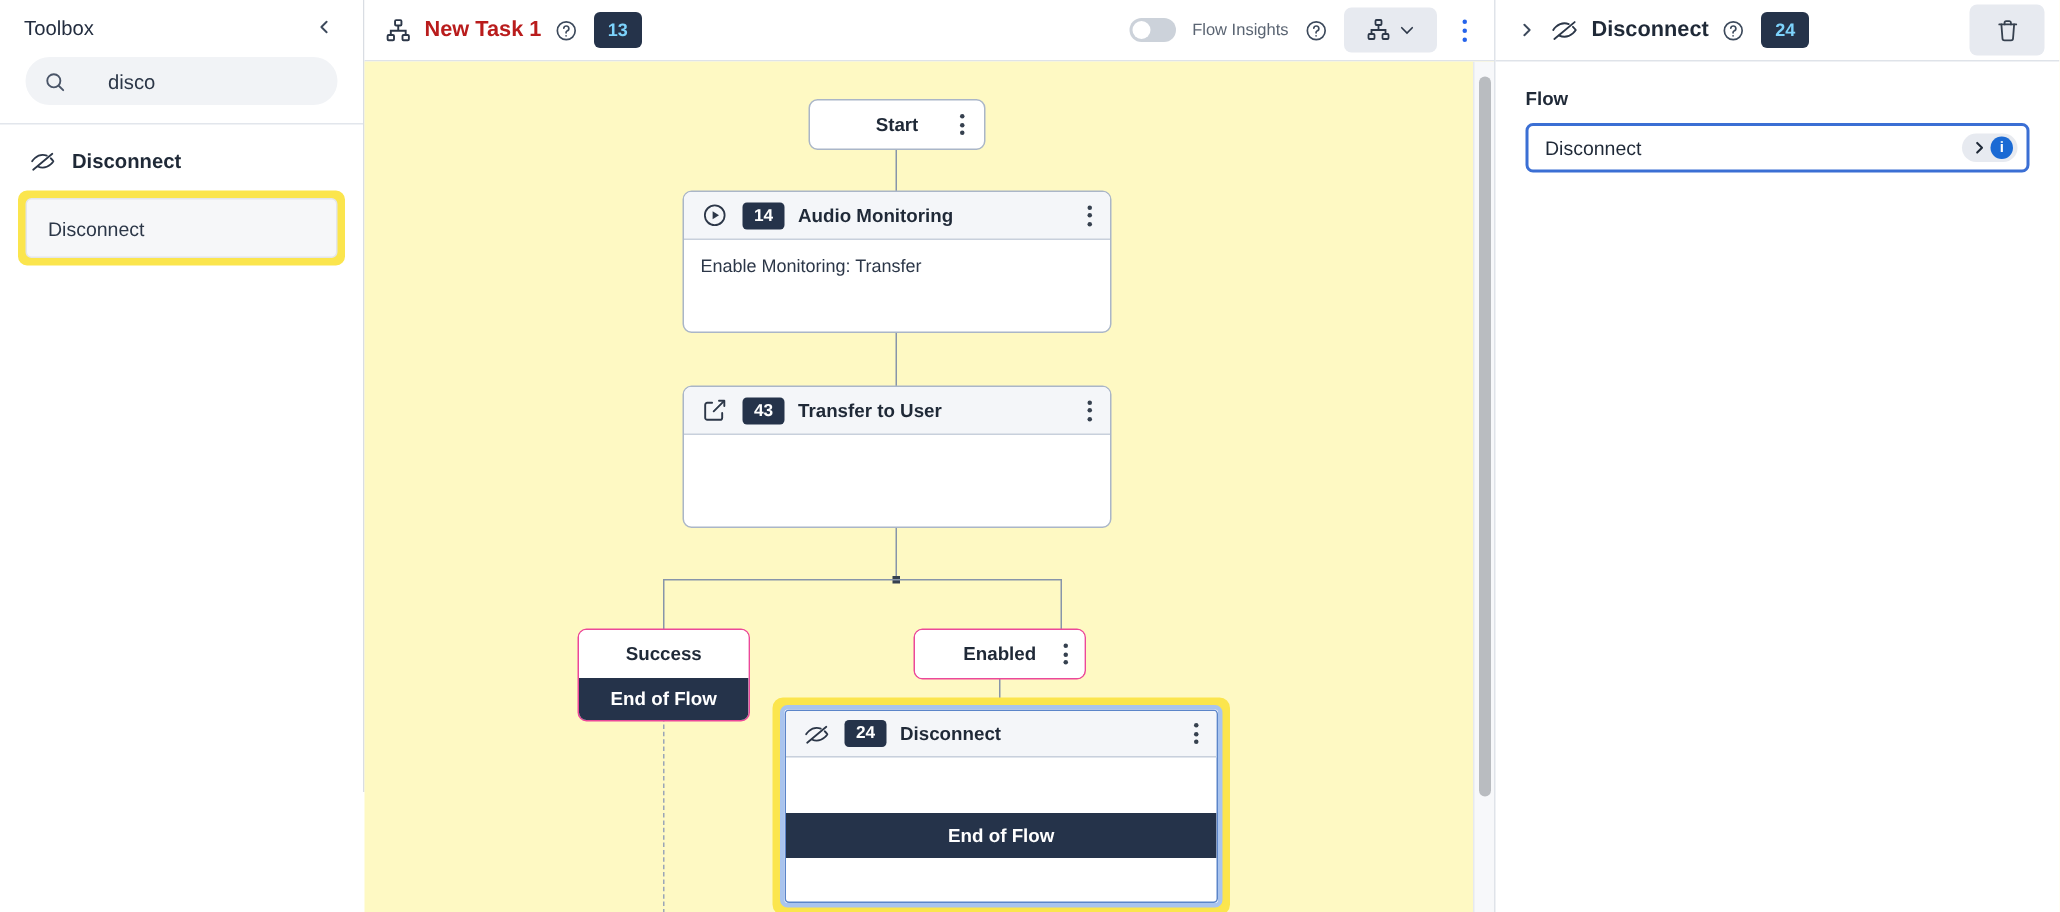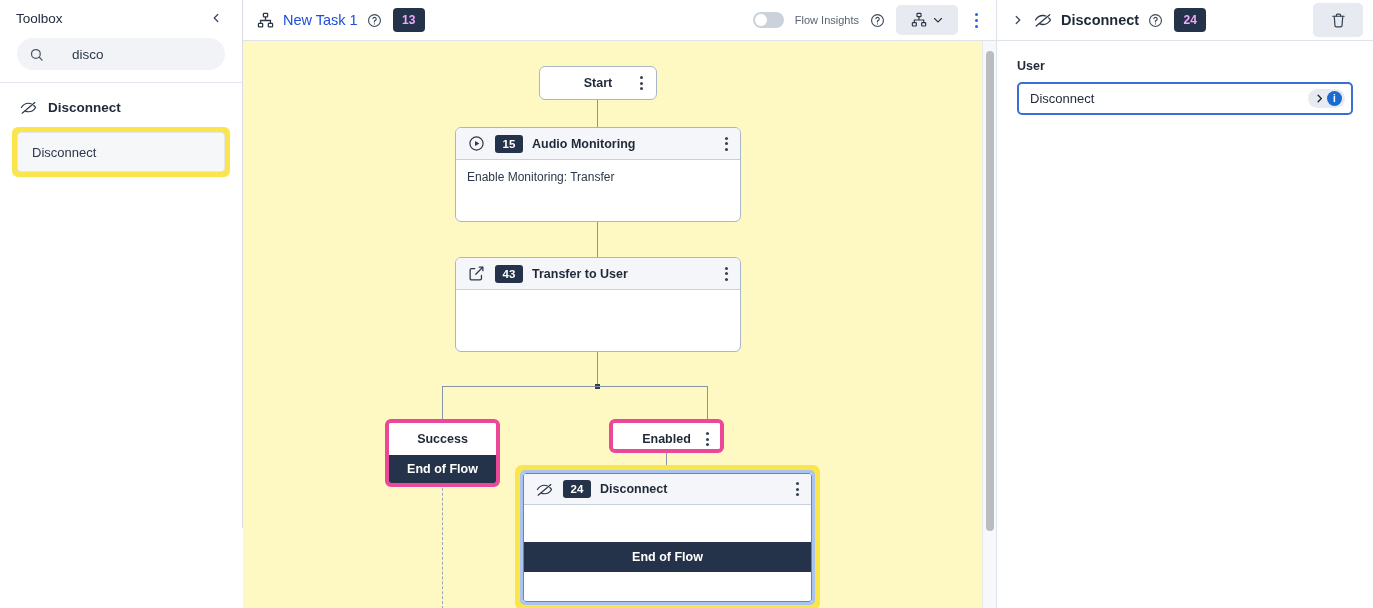--- a/index.html
+++ b/index.html
@@ -63,24 +63,24 @@
     flex: 1 1 auto; display: flex; flex-direction: column;
     position: relative; min-width: 0;
   }
   .topbar {
     height: 41px; background: #ffffff; border-bottom: 1px solid #dfe3e9;
     display: flex; align-items: center; padding: 0 12px 0 14px; gap: 0;
     flex: 0 0 41px;
   }
   .tb-left { display: flex; align-items: center; gap: 9px; }
   .hier-ico { display: flex; color: #2c3748; }
-  .task-title { font-size: 14.5px; font-weight: normal; color: #1d4ed8; }
+  .task-title { font-size: 14.5px; font-weight: bold; color: #b91c1c; }
   .help-ico { display: flex; color: #3d4a5c; cursor: pointer; }
   .pill-badge {
-    background: #25334a; color: #f0abfc; font-size: 12px; font-weight: bold;
+    background: #25334a; color: #7dd3fc; font-size: 12px; font-weight: bold;
     border-radius: 4px; padding: 5px 9px; min-width: 32px; text-align: center;
     margin-left: 2px;
   }
   .tb-right { margin-left: auto; display: flex; align-items: center; gap: 11px; }
   .toggle {
     width: 31px; height: 16px; border-radius: 8px; background: #ccd2da;
     position: relative; cursor: pointer; flex: 0 0 31px;
   }
   .toggle::after {
     content: ""; position: absolute; left: 2px; top: 2px; width: 12px;
@@ -130,21 +130,21 @@
   .card-ico { display: flex; color: #2c3748; flex: 0 0 18px; }
   .num-badge {
     background: #25334a; color: #ffffff; font-size: 11.5px; font-weight: bold;
     border-radius: 3px; padding: 3px 7px; min-width: 28px; text-align: center;
   }
   .card-title { font-size: 12.5px; font-weight: bold; color: #1f2937; }
   .card-kebab { margin-left: auto; }
   .card-body { padding: 10px 11px; font-size: 12px; color: #2c3748; min-height: 50px; }
 
   .branch-node {
-    width: 115px; background: #ffffff; border: 4px solid #ec4899;
+    width: 115px; background: #ffffff; border: 1px solid #ec4899;
     border-radius: 6px; overflow: hidden;
   }
   .branch-head {
     height: 32px; display: flex; align-items: center; justify-content: center;
     position: relative; background: #ffffff;
   }
   .branch-label { font-size: 12.5px; font-weight: bold; color: #1f2937; }
   .branch-kebab { position: absolute; right: 11px; top: 50%; transform: translateY(-50%); }
   .eof-bar {
     background: #25334a; color: #ffffff; font-size: 12.5px; font-weight: bold;
@@ -359,21 +359,21 @@
       </div>
 
       <div class="node card" style="left:212px; top:86px; width:286px; height:95px;">
         <div class="card-head">
           <span class="card-ico">
             <svg width="17" height="17" viewBox="0 0 24 24" fill="none" stroke="currentColor" stroke-width="1.7">
                 <circle cx="12" cy="12" r="9.3"></circle>
                 <polygon points="10,8.3 16,12 10,15.7" fill="currentColor" stroke="none"></polygon>
               </svg>
           </span>
-          <span class="num-badge">15</span>
+          <span class="num-badge">14</span>
           <span class="card-title">Audio Monitoring</span>
           <span class="kebab-dark card-kebab">
               <i></i>
               <i></i>
               <i></i>
             </span>
         </div>
         <div class="card-body">Enable Monitoring: Transfer</div>
       </div>
 
@@ -473,21 +473,21 @@
           <svg width="17" height="17" viewBox="0 0 24 24" fill="none" stroke="currentColor" stroke-width="1.7" stroke-linecap="round" stroke-linejoin="round">
               <path d="M4 6h16"></path>
               <path d="M9 6V4.5A1.5 1.5 0 0 1 10.5 3h3A1.5 1.5 0 0 1 15 4.5V6"></path>
               <path d="M6 6l1 13a2 2 0 0 0 2 2h6a2 2 0 0 0 2-2l1-13"></path>
             </svg>
         </span>
       </span>
     </div>
 
     <div class="rp-body">
-      <div class="field-label">User</div>
+      <div class="field-label">Flow</div>
       <div class="name-field">
         <input class="name-val" type="text" value="Disconnect" style="">
         <span class="field-addon">
           <span class="addon-chev">
             <svg width="11" height="11" viewBox="0 0 24 24" fill="none" stroke="currentColor" stroke-width="3" stroke-linecap="round" stroke-linejoin="round">
                 <polyline points="9 5 16 12 9 19"></polyline>
               </svg>
           </span>
           <span class="addon-info">i</span>
         </span>

